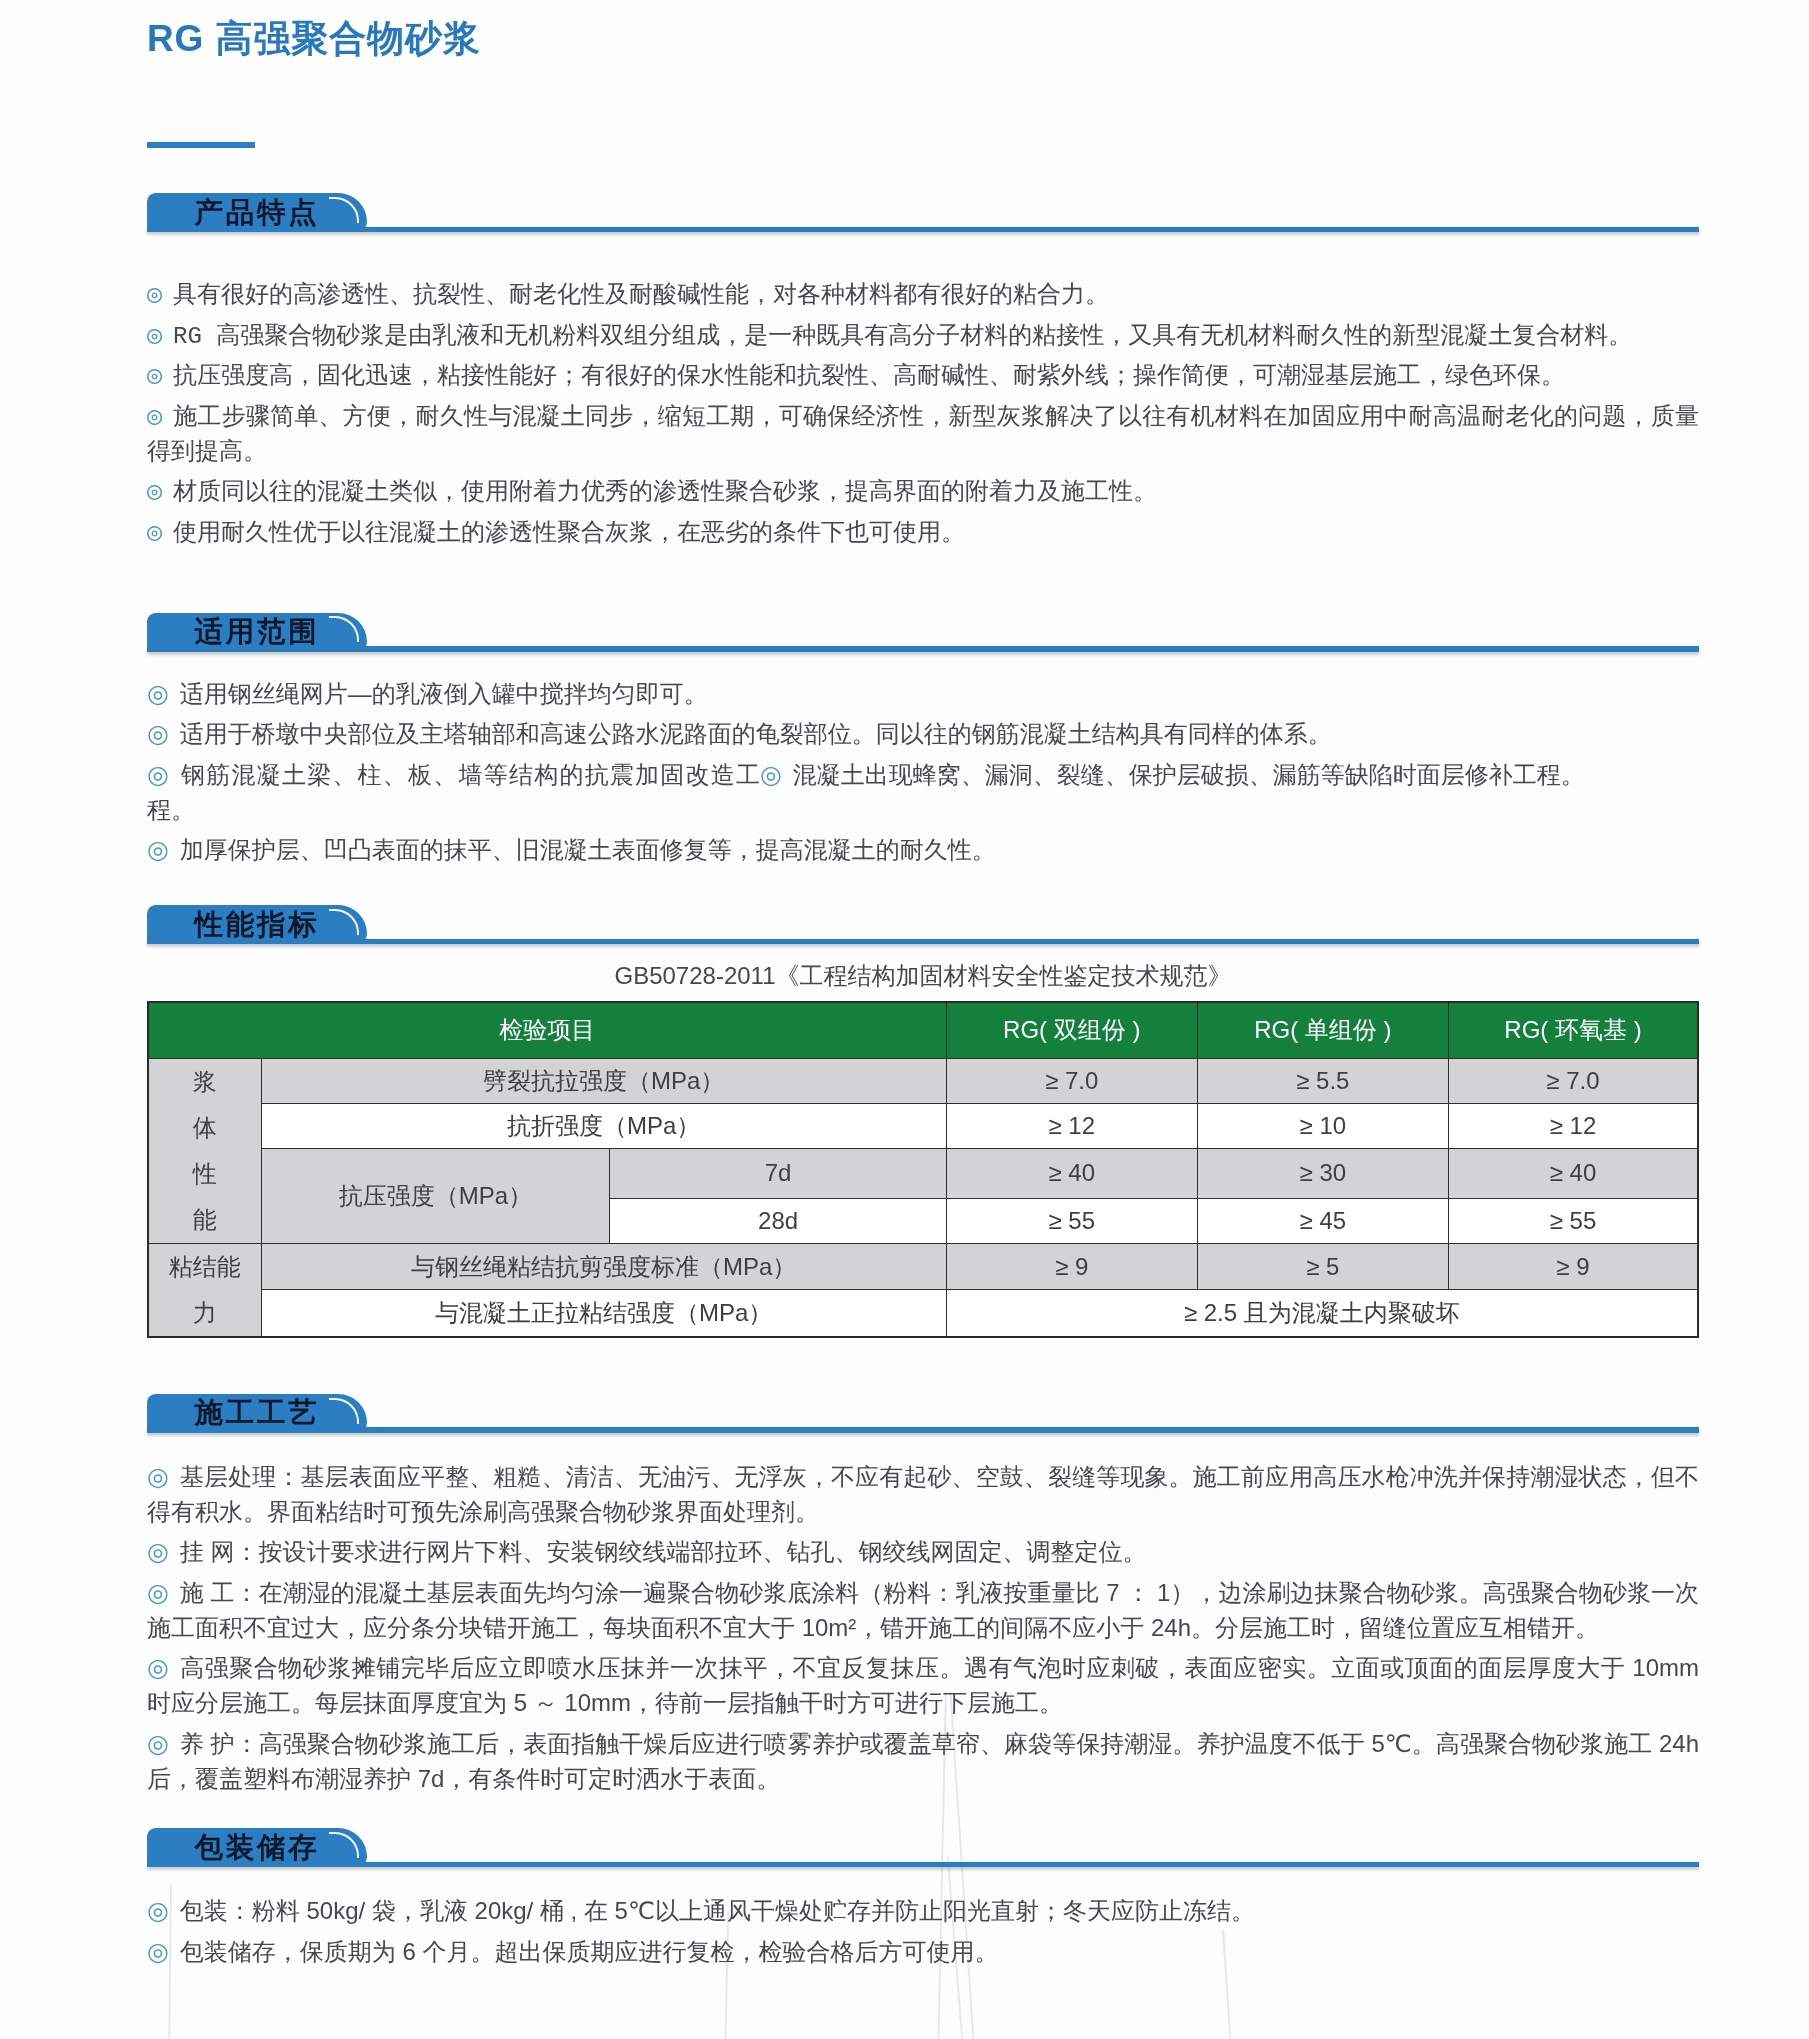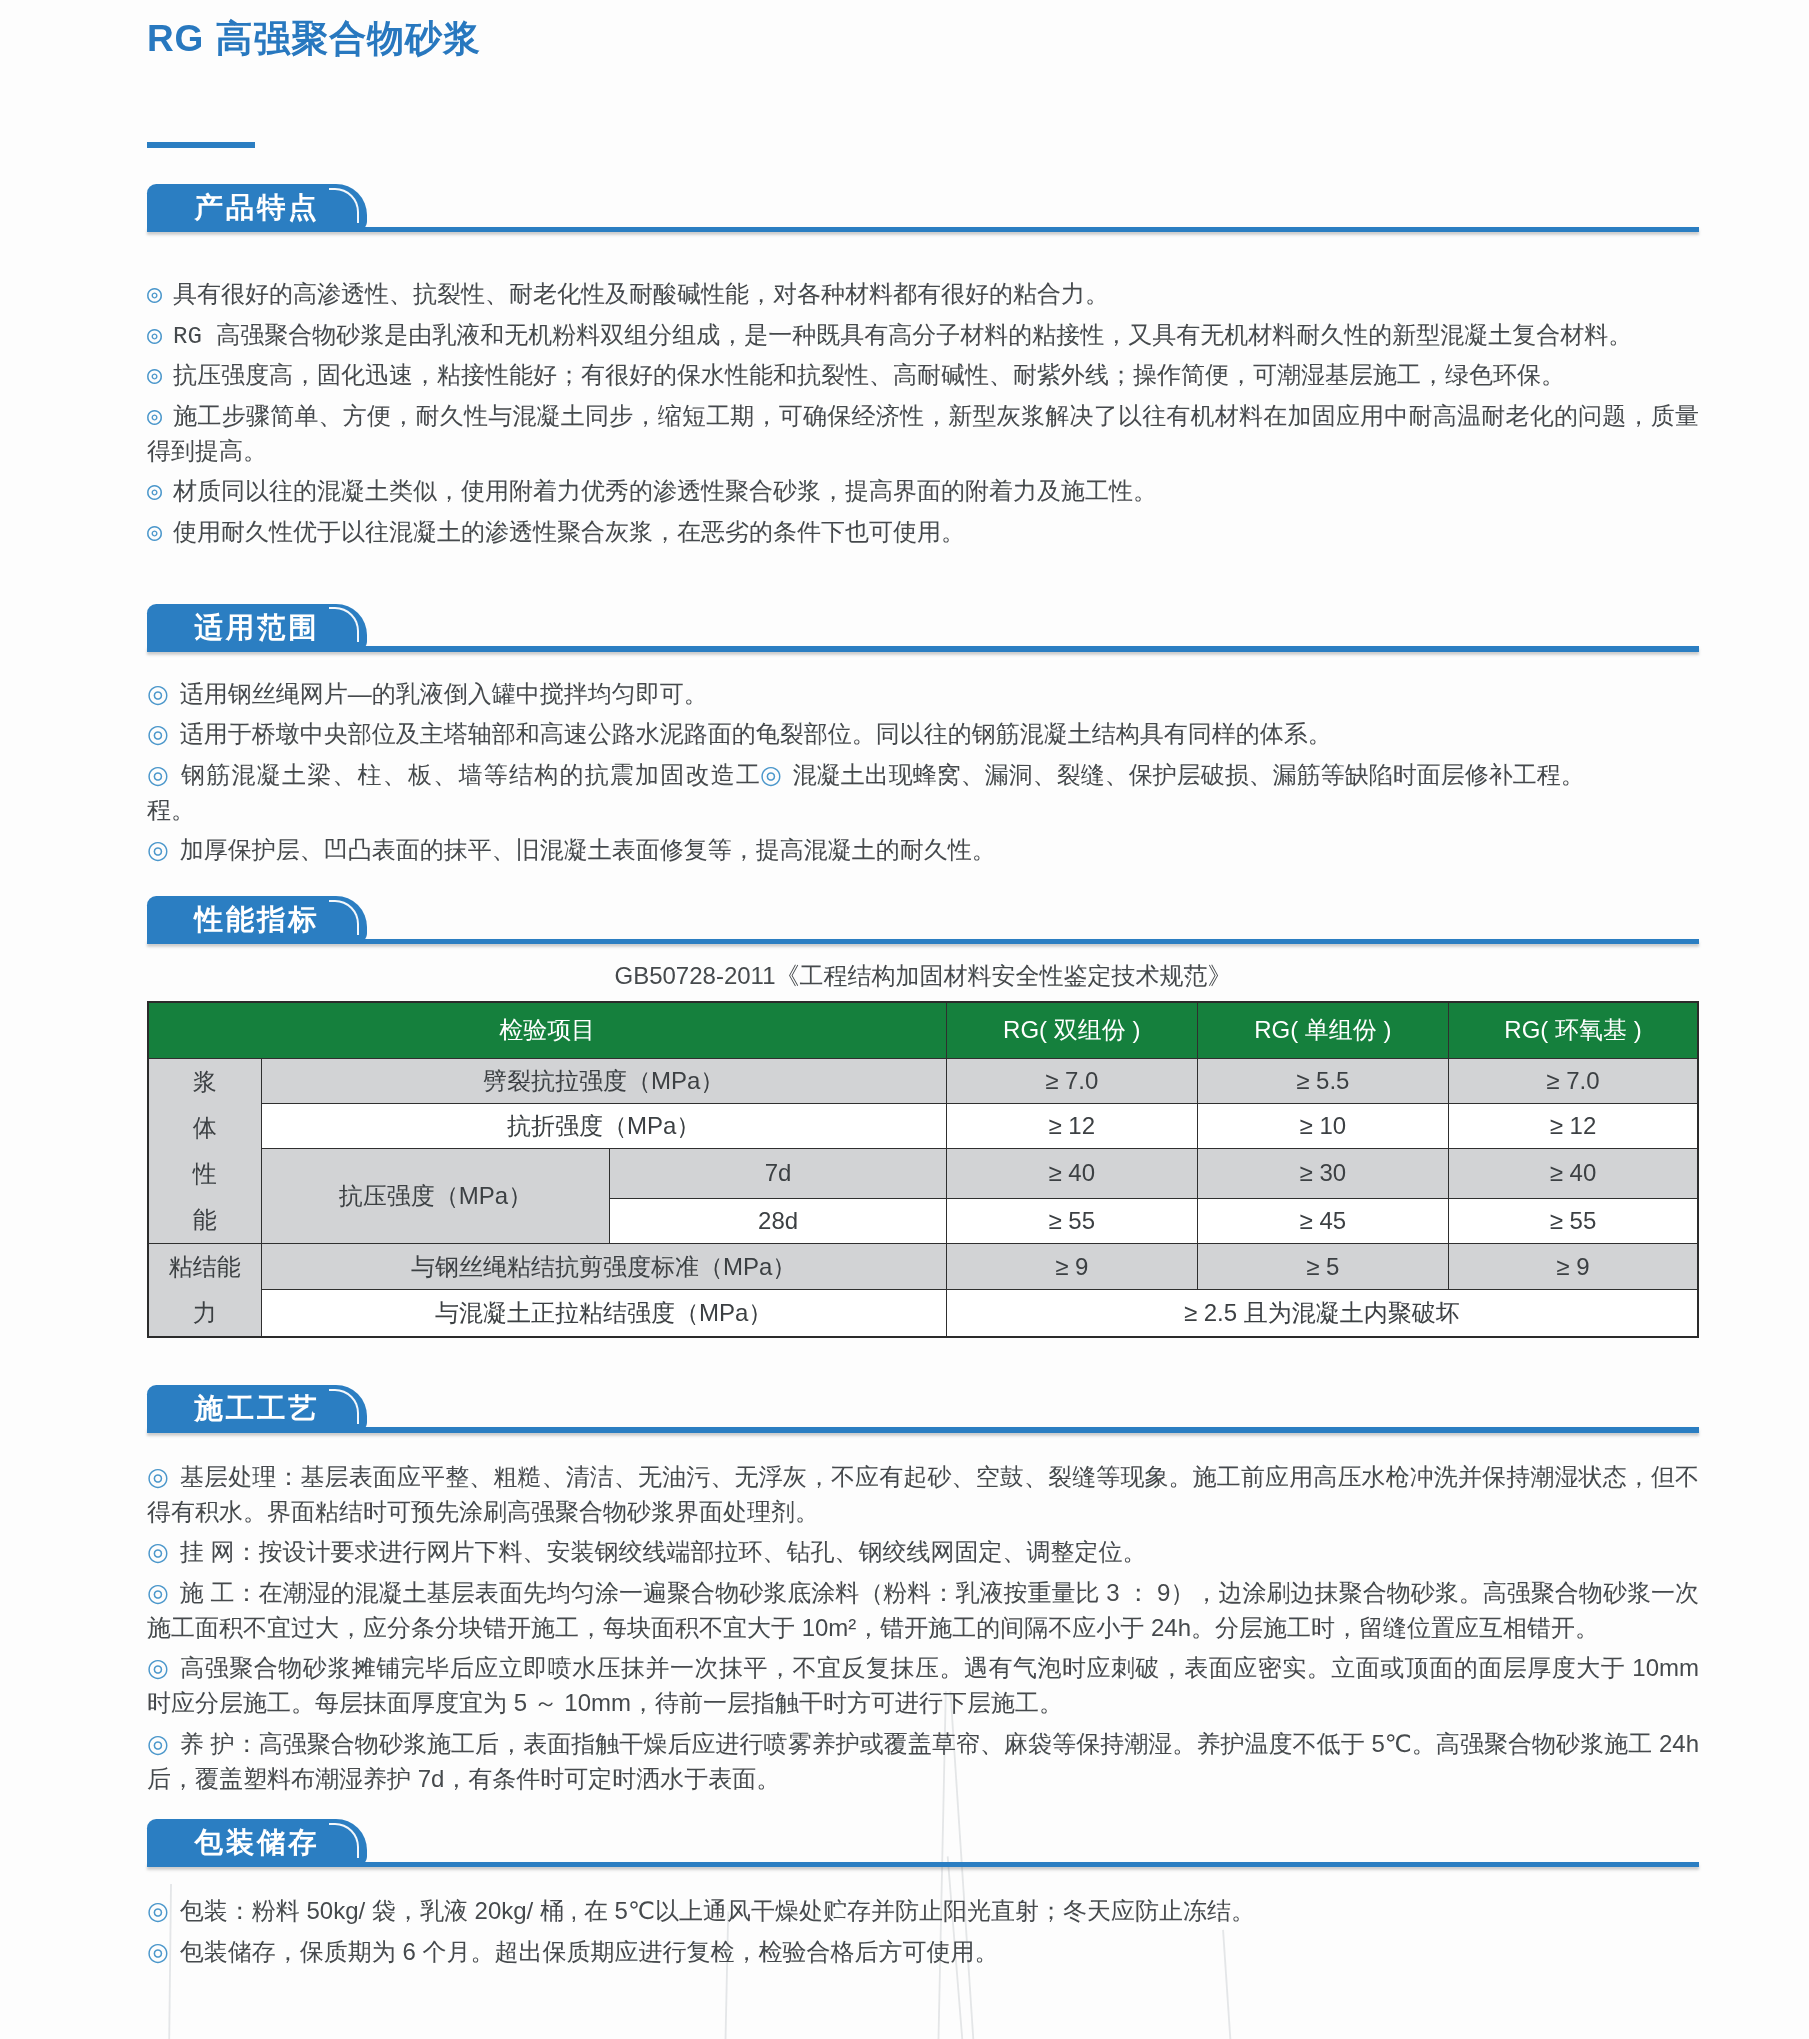--- a/index.html
+++ b/index.html
@@ -38,27 +38,27 @@
   
   .section-head {
     position: relative;
     height: 55px;
   }
   .section-head .tab {
     position: absolute;
     left: 0;
     bottom: 0;
     width: 220px;
-    height: 48px;
+    height: 39px;
     background: #2b7ec2;
     border-radius: 9.2px 31px 11px 0;
     display: flex;
     align-items: center;
     justify-content: center;
-    color: #ffffff;
+    color: #0f172a;
     font-size: 28.5px;
     font-weight: 700;
     letter-spacing: 2.8px;
     z-index: 2;
   }
   .section-head .tab::after {
     content: '';
     position: absolute;
     top: 3.7px;
     right: 8.3px;
@@ -264,21 +264,21 @@
   <div class="section">
     <div class="section-head" style="margin-top:40px;">
       <div class="rule"></div>
       <div class="tab">
         <span>施工工艺</span>
       </div>
     </div>
     <div class="bullet-list" style="margin-top:26px;">
       <p class="bullet"><span class="bm">◎</span><span>基层处理：基层表面应平整、粗糙、清洁、无油污、无浮灰，不应有起砂、空鼓、裂缝等现象。施工前应用高压水枪冲洗并保持潮湿状态，但不得有积水。界面粘结时可预先涂刷高强聚合物砂浆界面处理剂。</span></p>
       <p class="bullet"><span class="bm">◎</span><span>挂 网：按设计要求进行网片下料、安装钢绞线端部拉环、钻孔、钢绞线网固定、调整定位。</span></p>
-      <p class="bullet"><span class="bm">◎</span><span>施 工：在潮湿的混凝土基层表面先均匀涂一遍聚合物砂浆底涂料（粉料：乳液按重量比 3 ： 9），边涂刷边抹聚合物砂浆。高强聚合物砂浆一次施工面积不宜过大，应分条分块错开施工，每块面积不宜大于 10m²，错开施工的间隔不应小于 24h。分层施工时，留缝位置应互相错开。</span></p>
+      <p class="bullet"><span class="bm">◎</span><span>施 工：在潮湿的混凝土基层表面先均匀涂一遍聚合物砂浆底涂料（粉料：乳液按重量比 7 ： 1），边涂刷边抹聚合物砂浆。高强聚合物砂浆一次施工面积不宜过大，应分条分块错开施工，每块面积不宜大于 10m²，错开施工的间隔不应小于 24h。分层施工时，留缝位置应互相错开。</span></p>
       <p class="bullet"><span class="bm">◎</span><span>高强聚合物砂浆摊铺完毕后应立即喷水压抹并一次抹平，不宜反复抹压。遇有气泡时应刺破，表面应密实。立面或顶面的面层厚度大于 10mm 时应分层施工。每层抹面厚度宜为 5 ～ 10mm，待前一层指触干时方可进行下层施工。</span></p>
       <p class="bullet"><span class="bm">◎</span><span>养 护：高强聚合物砂浆施工后，表面指触干燥后应进行喷雾养护或覆盖草帘、麻袋等保持潮湿。养护温度不低于 5℃。高强聚合物砂浆施工 24h 后，覆盖塑料布潮湿养护 7d，有条件时可定时洒水于表面。</span></p>
     </div>
   </div>
 
   <div class="section">
     <div class="section-head" style="margin-top:16.5px;">
       <div class="rule"></div>
       <div class="tab">
         <span>包装储存</span>

